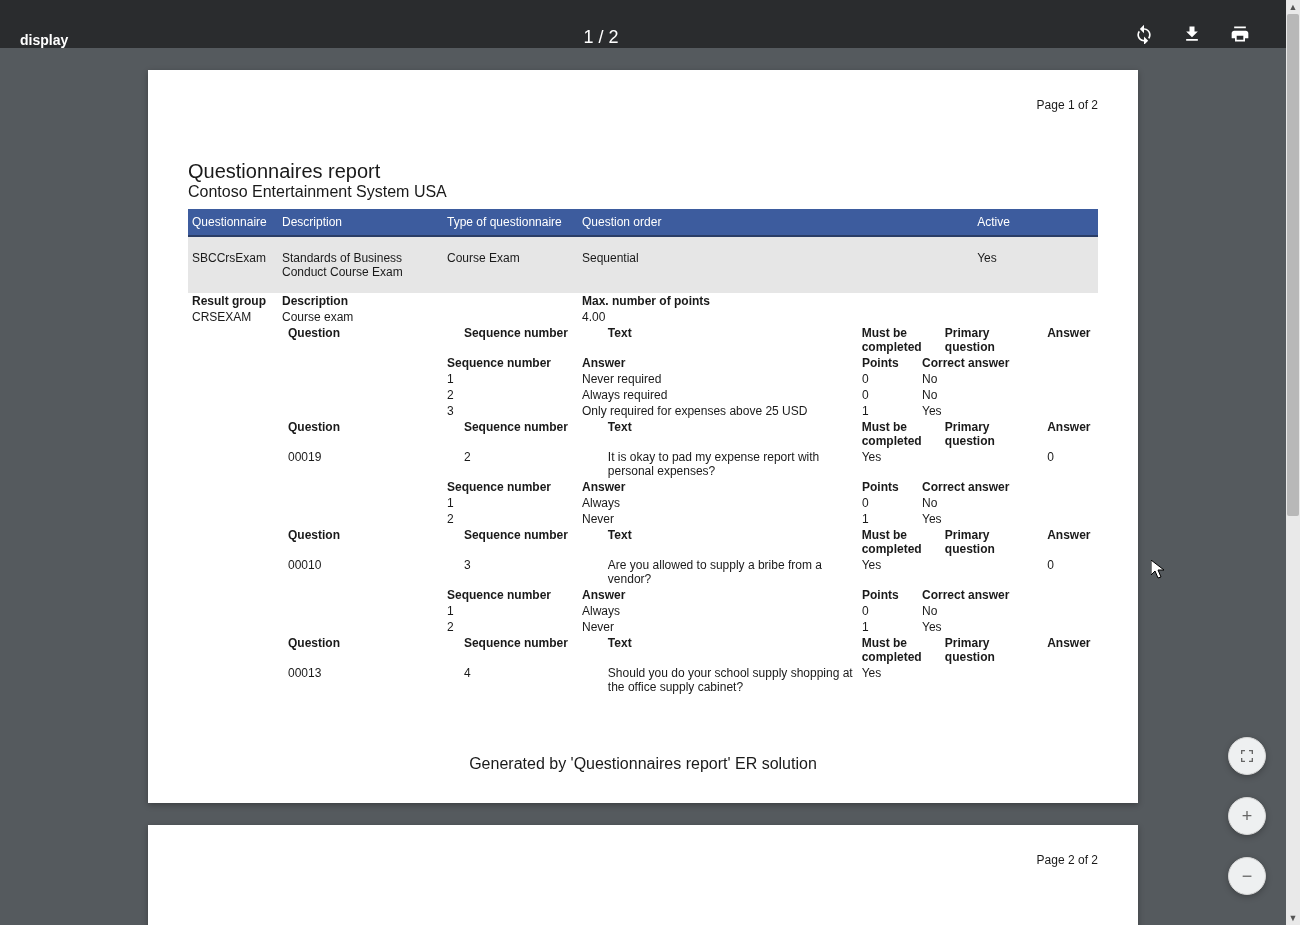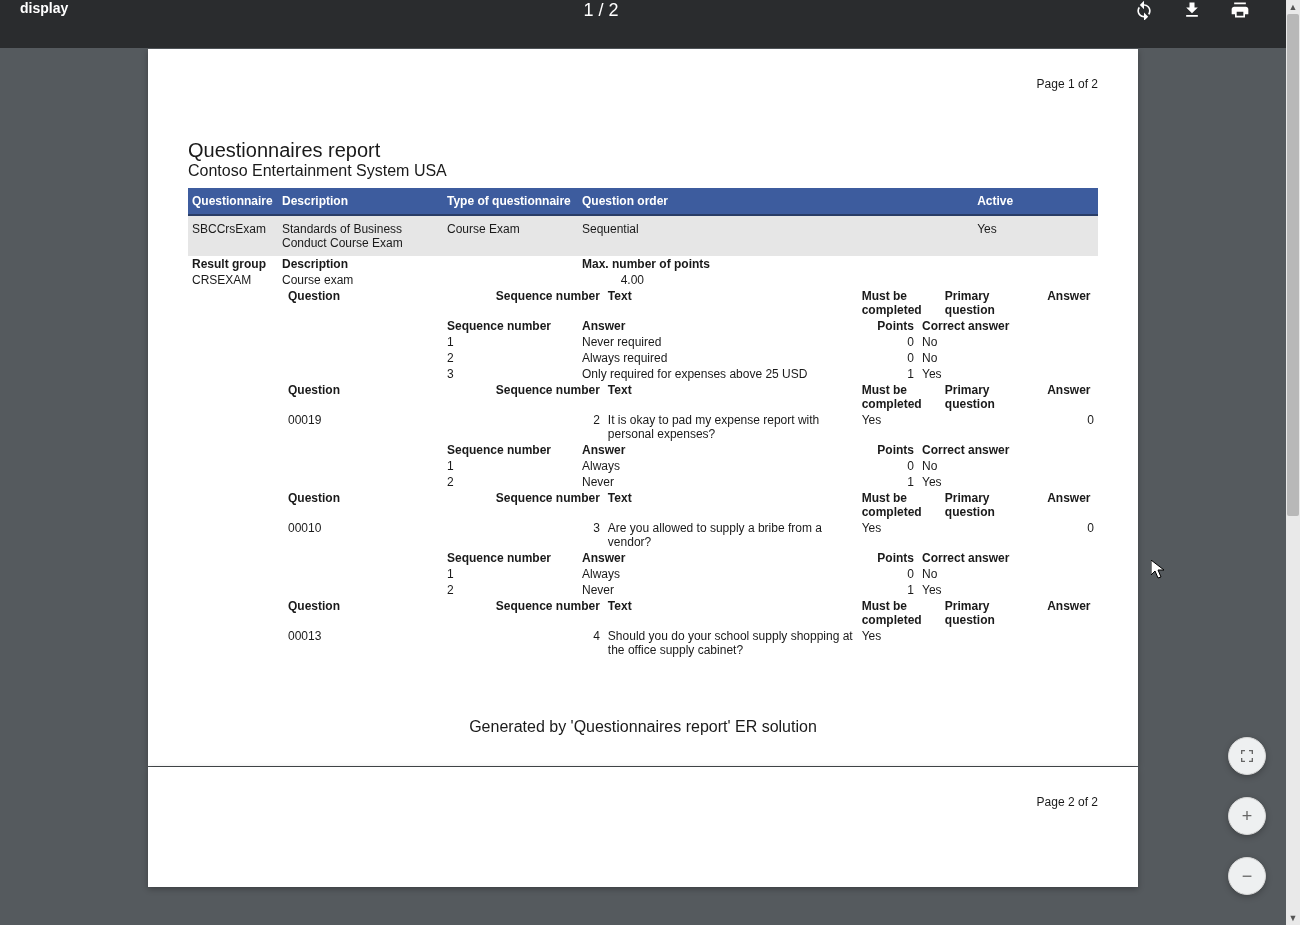--- a/index.html
+++ b/index.html
@@ -1,36 +1,36 @@
 <!DOCTYPE html>
 <html><head>
 <meta charset="utf-8">
 <style>
 *{box-sizing:border-box;margin:0;padding:0}
 body{font-family:"Segoe UI",Arial,sans-serif;background:#555a5e;overflow:hidden}
 .viewer{width:1300px;height:925px;position:relative;background:#555a5e}
-.toolbar{height:48px;background:#2a2c2e;display:flex;align-items:flex-start;color:#fff;padding:0 20px}
+.toolbar{height:48px;background:#2a2c2e;display:flex;align-items:flex-end;color:#fff;padding:0 20px}
 .toolbar .title{font-size:14px;font-weight:600}
 .toolbar .center{flex:1;text-align:center;font-size:18px}
 .toolbar .icons{display:flex;gap:28px;align-items:center;margin-right:30px}
 .toolbar .icons svg{width:20px;height:20px;fill:#fff;cursor:pointer}
 .scroll-area{position:absolute;top:48px;left:0;right:14px;bottom:0;overflow:auto;padding-bottom:40px}
-.page{width:990px;background:#fff;margin:1px auto;box-shadow:0 2px 6px rgba(0,0,0,.3);padding:28px 40px 30px 40px;font-size:12px;color:#1a1a1a}
+.page{width:990px;background:#fff;margin:22px auto;box-shadow:0 2px 6px rgba(0,0,0,.3);padding:28px 40px 30px 40px;font-size:12px;color:#1a1a1a}
 .page2{min-height:80px}
 .page .pnum{text-align:right;font-size:12px;margin-bottom:48px}
 .page h1{font-size:20px;font-weight:400;margin-bottom:0}
 .page .sub{font-size:16px;margin-bottom:8px}
 table{border-collapse:collapse;width:100%}
 td,th{text-align:left;vertical-align:top;padding:1px 4px;font-size:12px}
-.hdr-row{background:#3d5c9e;color:#fff;font-weight:700}
+.hdr-row{background:#3d5c9e;color:#fff;font-weight:400}
 .hdr-row td{padding:6px 4px;border-bottom:2px solid #2a3d66}
 .qrow{background:#e6e6e6}
-.qrow td{padding:6px 4px}
+.qrow td{padding:14px 4px}
 .b{font-weight:700}
-.r{text-align:right}
+.r{}
 .footer-note{text-align:center;margin-top:60px;font-size:16px}
 
 .scrollbar{position:absolute;right:0;top:0;width:14px;height:100%;background:#e9e9e9}
 .scrollbar .up,.scrollbar .down{height:14px;display:flex;align-items:center;justify-content:center;font-size:9px;color:#555}
 .scrollbar .track{position:absolute;top:14px;bottom:14px;left:0;right:0}
 .scrollbar .thumb{position:absolute;left:1px;right:1px;top:0;height:56%;background:#b8b8b8;border-radius:2px}
 .scrollbar .down{position:absolute;bottom:0;left:0;right:0}
 
 .float-btns{position:absolute;right:34px;bottom:30px;display:flex;flex-direction:column;gap:22px}
 .fbtn{width:38px;height:38px;border-radius:50%;background:#eef0f1;border:1px solid #d7d7d7;box-shadow:0 2px 6px rgba(0,0,0,.25);display:flex;align-items:center;justify-content:center;color:#666;font-size:18px;cursor:pointer}

